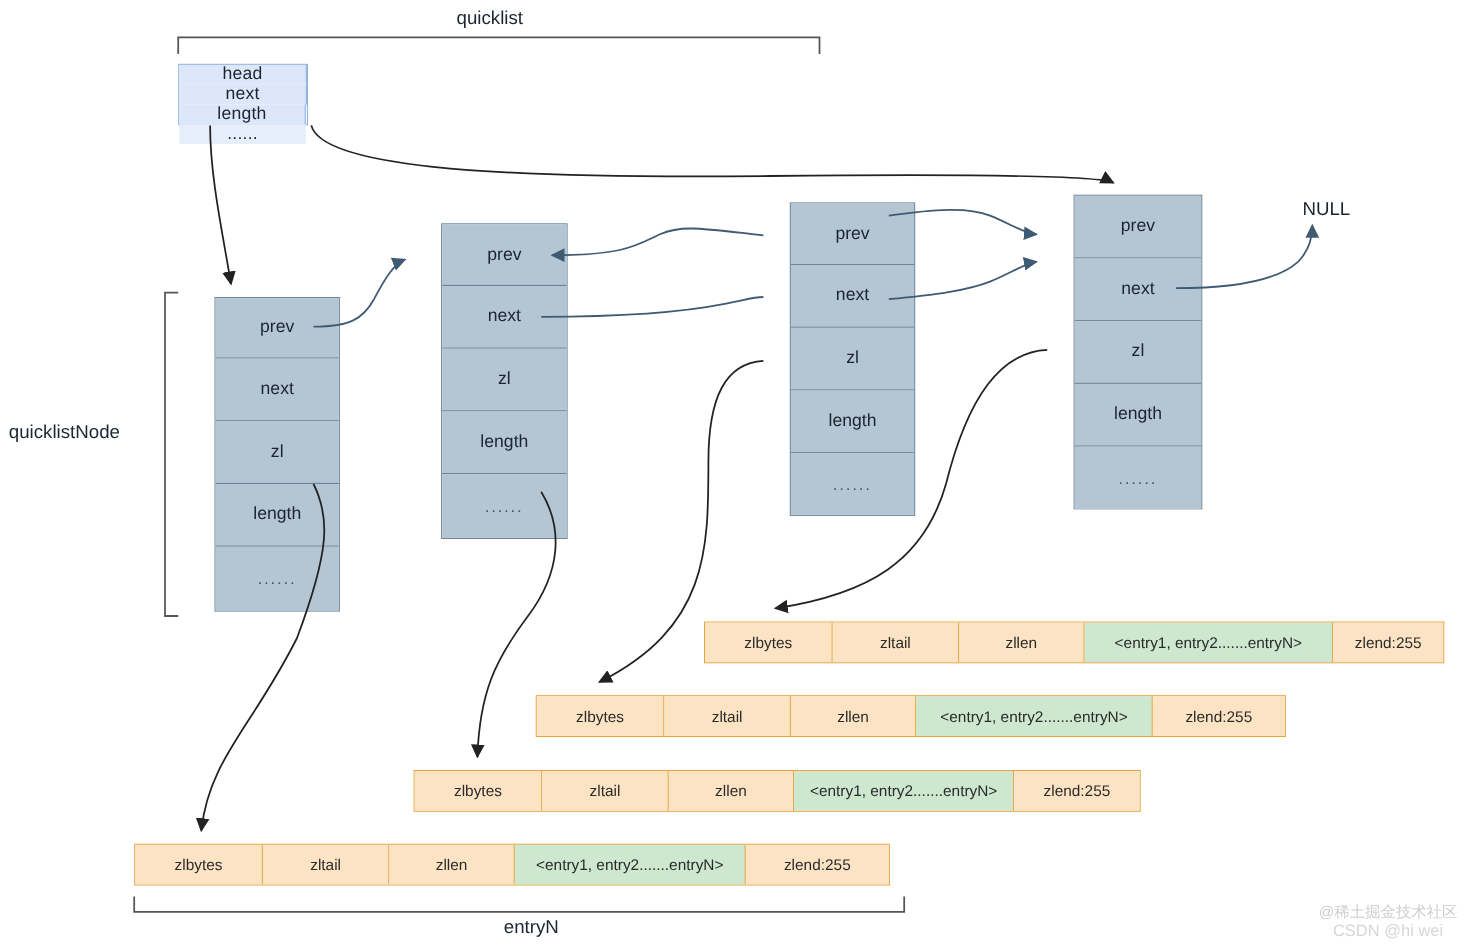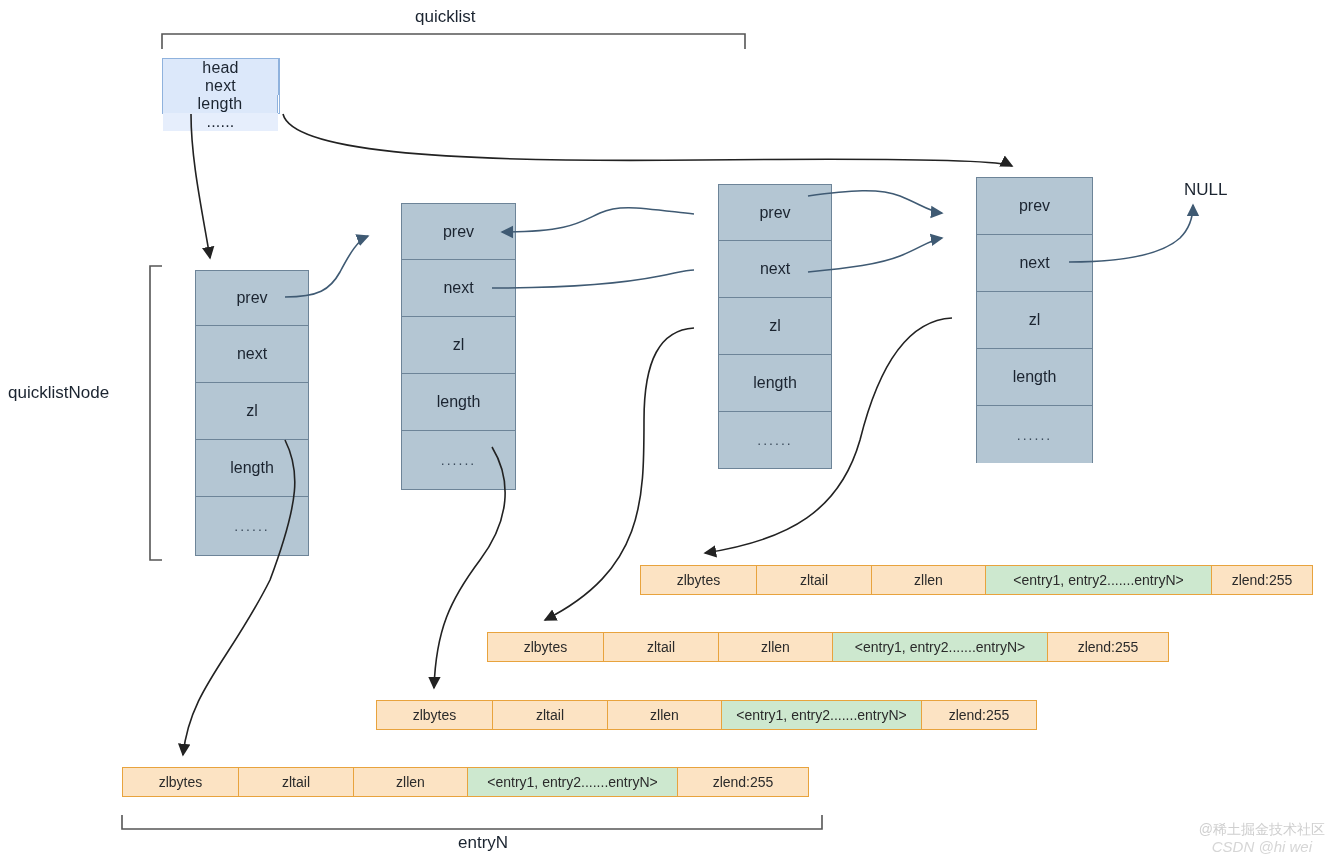--- a/index.html
+++ b/index.html
@@ -37,40 +37,40 @@
   .node .field {
     background:#b4c6d3;
     border-bottom:1px solid #6d8498;
     display:flex; align-items:center; justify-content:center;
     font-size:16px;
   }
   .node .field:last-child { border-bottom:none; }
   .node .field.dots { color:#3c4c5c; letter-spacing:2px; font-size:14px; }
 
   
-  .zrow { position:absolute; display:flex; height:30px; border:1px solid #e8a33d; }
+  .zrow { position:absolute; display:flex; height:38px; border:1px solid #e8a33d; }
   .zrow .zc {
     background:#fce3c3;
     border-right:1px solid #e8a33d;
     display:flex; align-items:center; justify-content:center;
     font-size:14px; color:#2b2b2b;
   }
   .zrow .zc:last-child { border-right:none; }
   .zrow .zc.entries { background:#cde8cf; }
 
   
   .lbl { position:absolute; font-size:17px; white-space:nowrap; }
 
   
   .watermark {
     position:absolute; right:6px; bottom:8px;
     text-align:center; color:#cfcfcf; line-height:1.25;
     font-size:14px; user-select:none;
   }
-  .watermark .l2 { color:#d6d6d6; font-size:15px;font-style:italic; }
+  .watermark .l2 { color:#d6d6d6; font-size:15px; }
 </style>
 </head>
 <body>
 
 <div id="canvas">
 
   <div class="lbl" style="left:415px; top:7px;">quicklist</div>
 
   <div class="qlist">
     <div class="cell" style="width:116px;">head</div>

